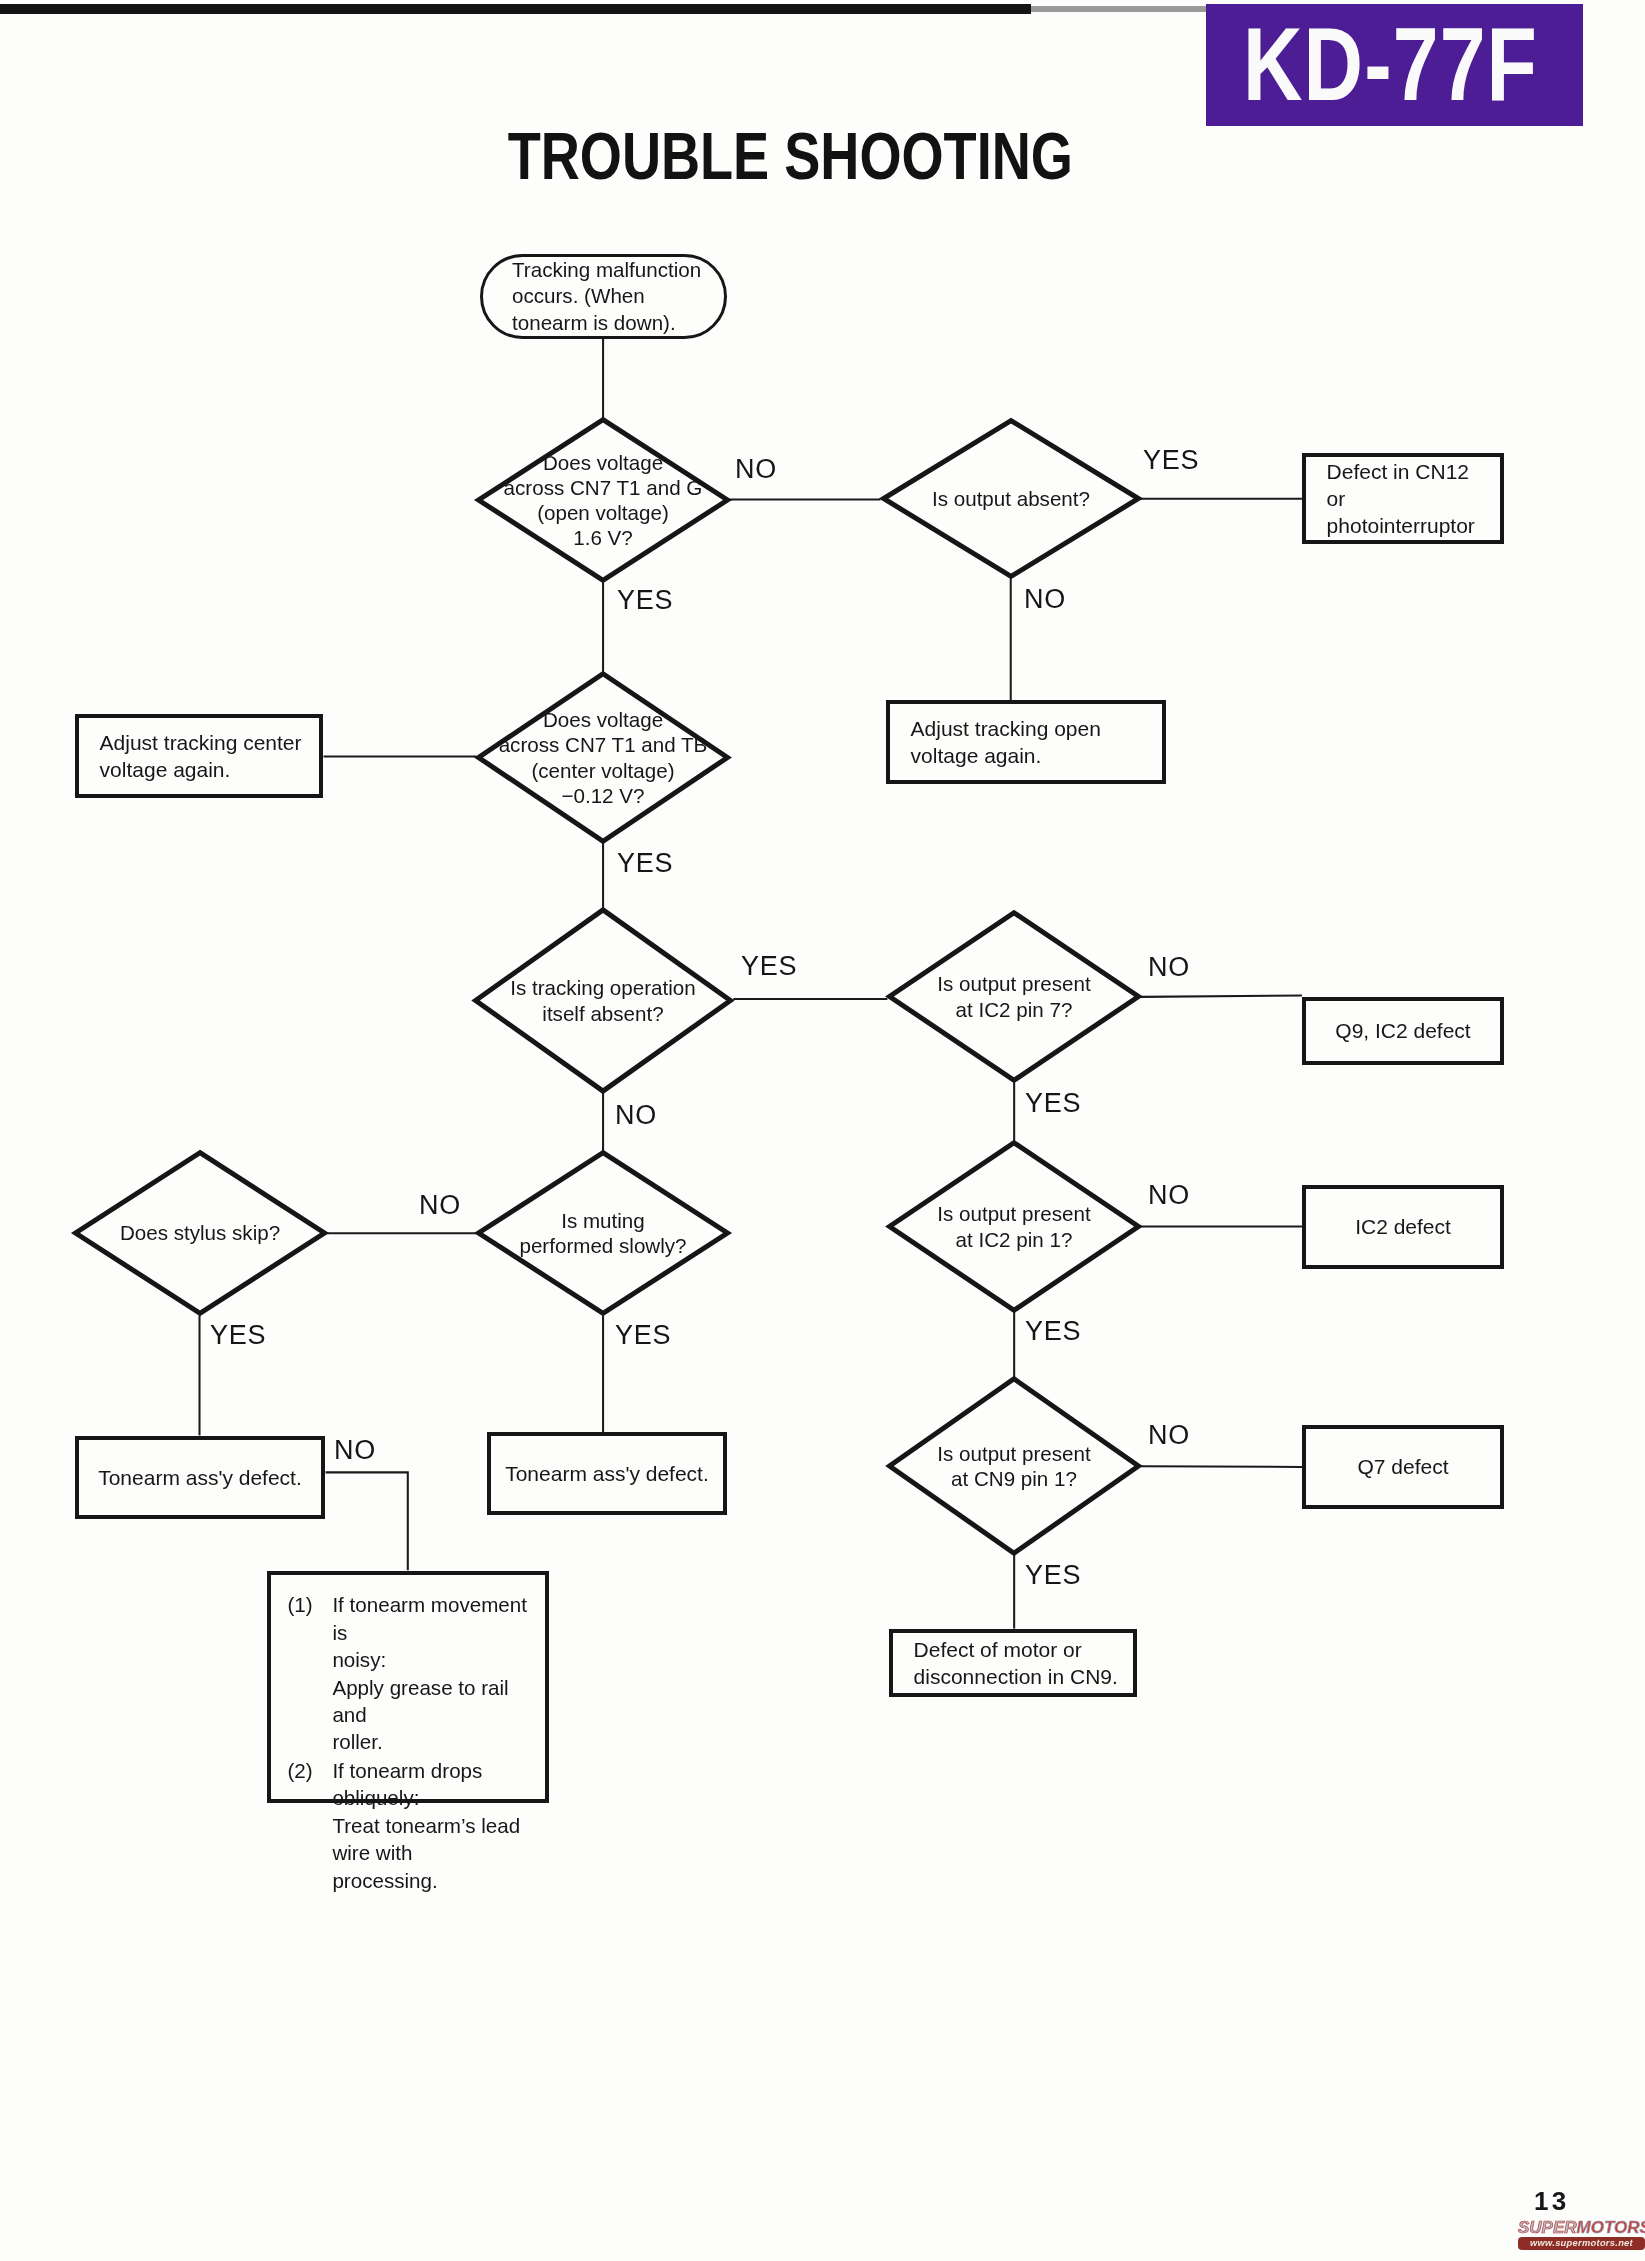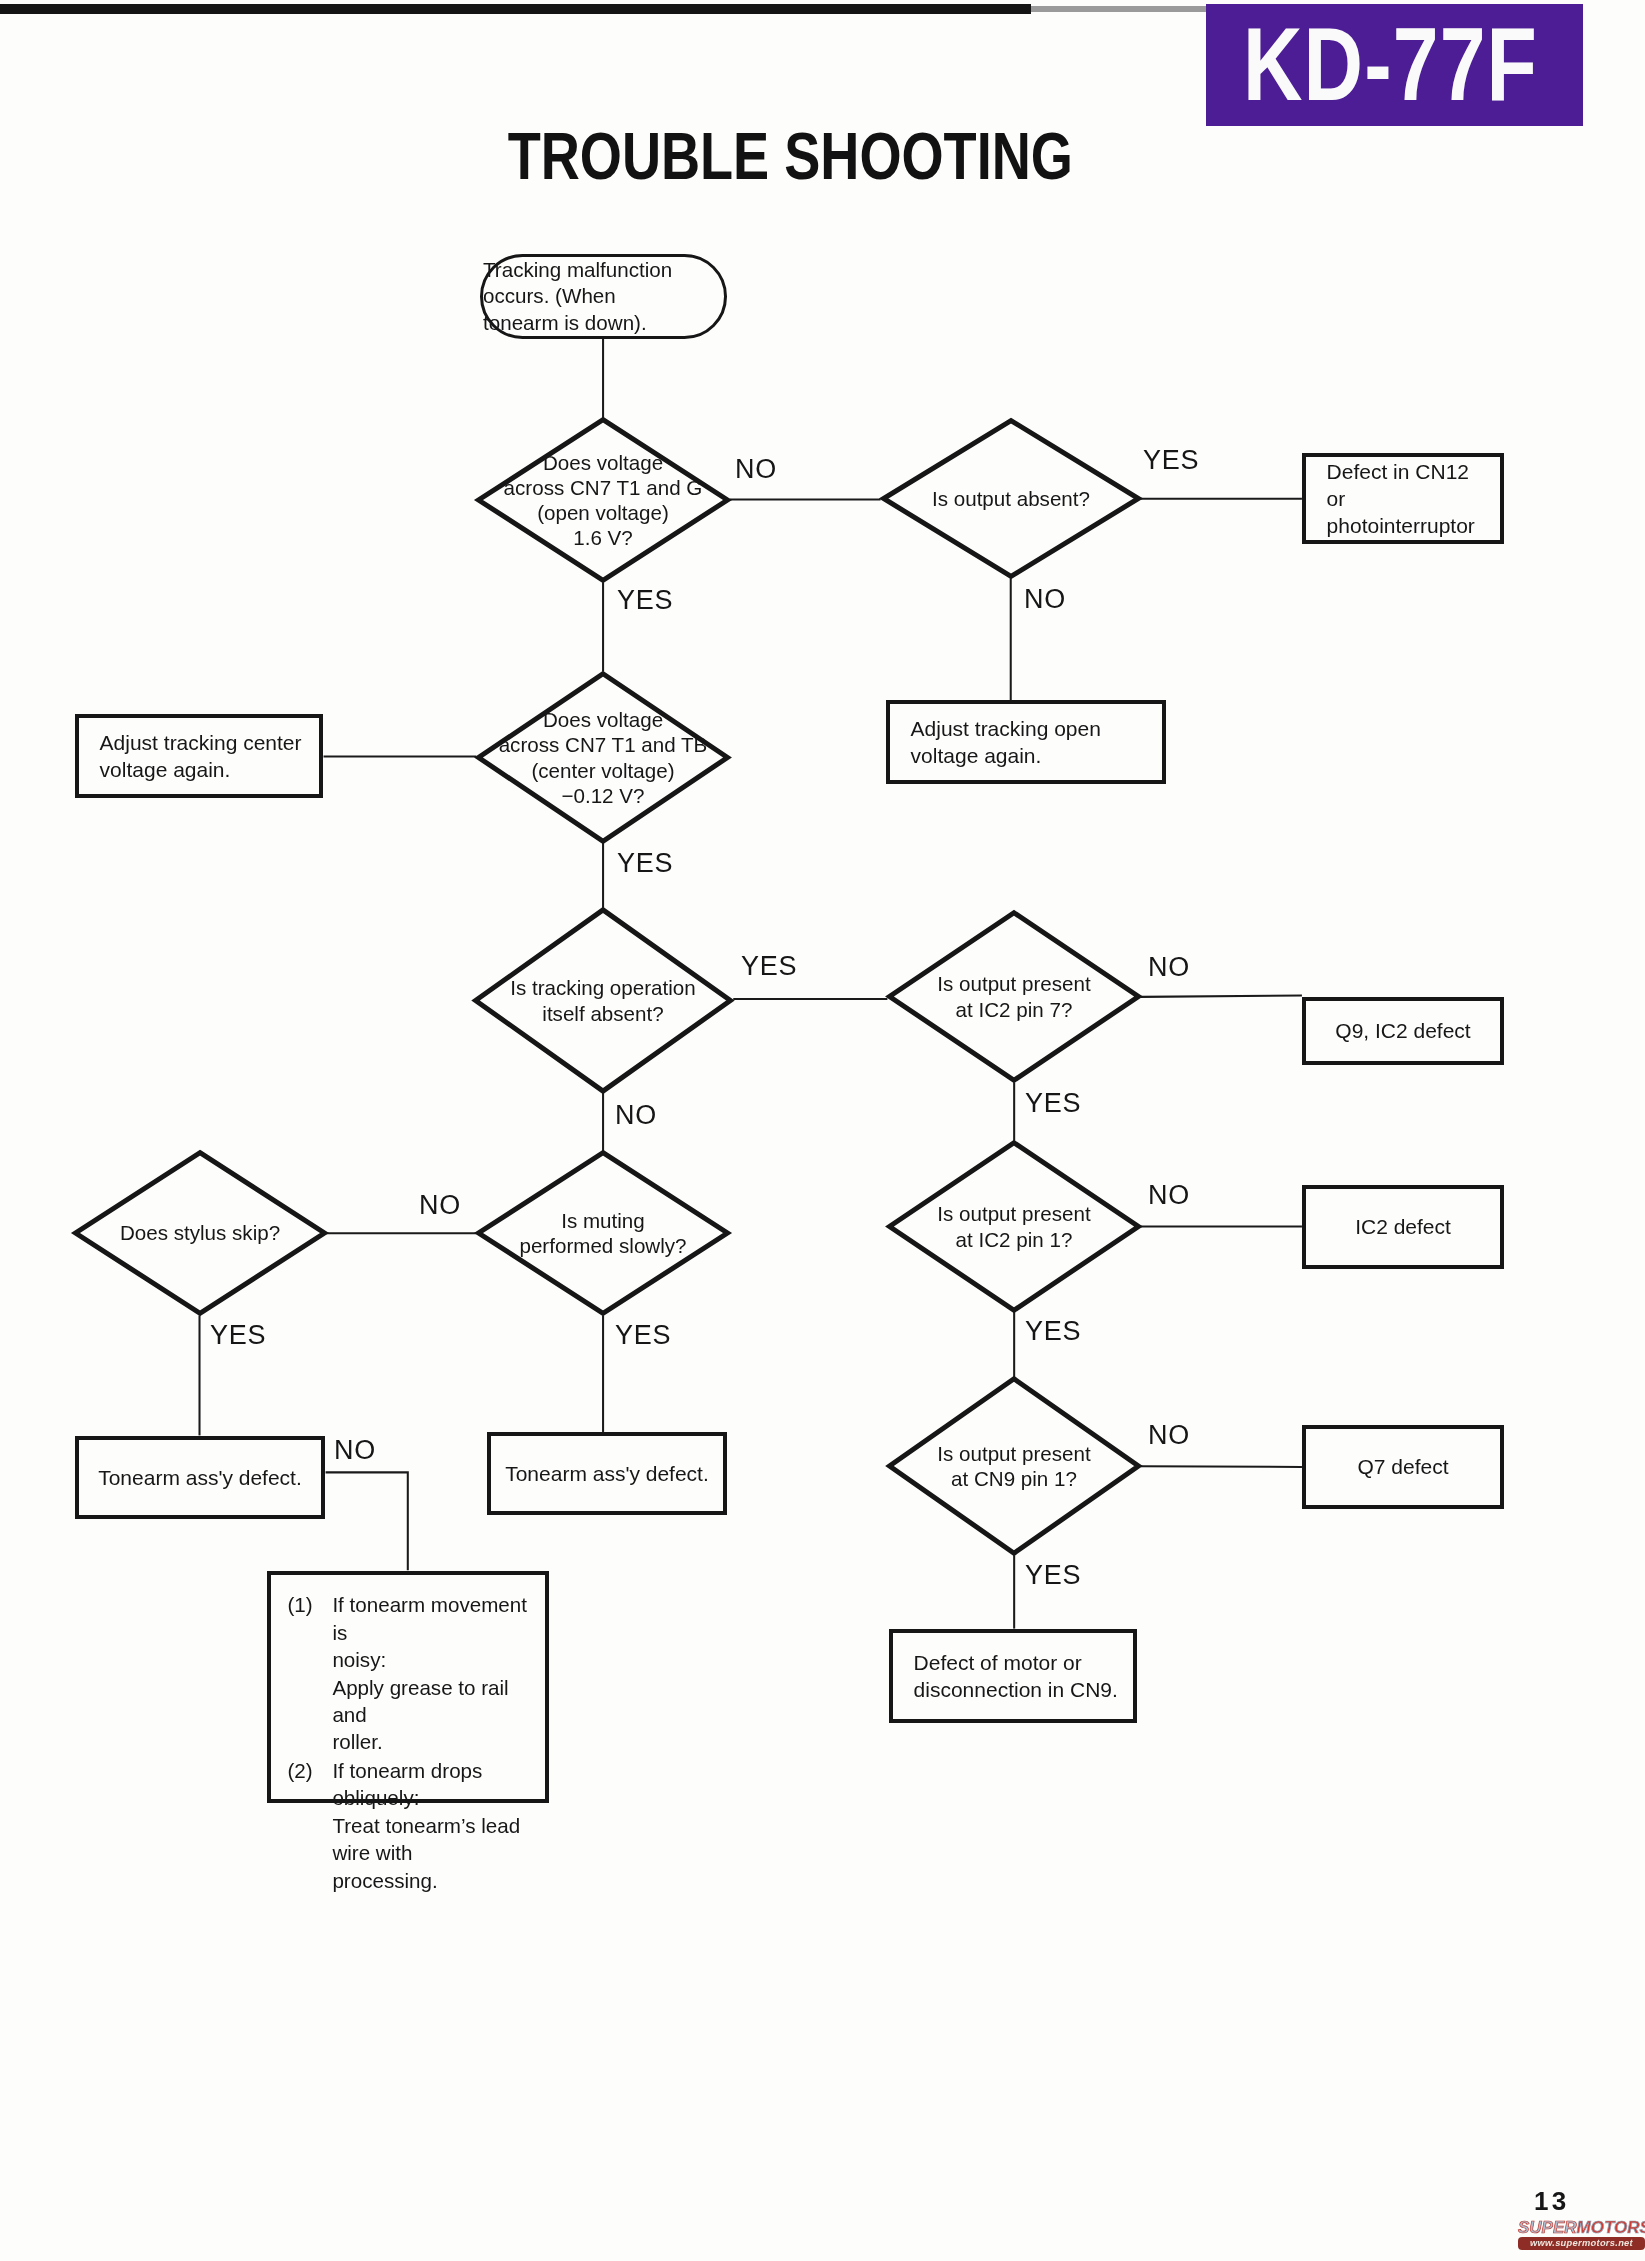--- a/index.html
+++ b/index.html
@@ -33,21 +33,21 @@
     text-align:center;white-space:pre-line;font-size:20.6px;line-height:1.22;
   }
   .rect{background:#fdfdfc;border:4.1px solid #161616;display:flex;align-items:center;box-sizing:border-box;}
   .rect .txt{white-space:pre-line;font-size:21px;line-height:1.3;padding-left:20.6px;padding-right:11px;}
   .rect.center{justify-content:center;}
   .rect.center .txt{padding:0;text-align:center;}
   .stadium{
     background:#fdfdfc;border:3.4px solid #161616;border-radius:45px;box-sizing:border-box;
     display:flex;align-items:center;
   }
-  .stadium .txt{white-space:pre-line;font-size:20.6px;line-height:1.28;}
+  .stadium .txt{white-space:pre-line;font-size:20.6px;line-height:1.28;padding-left:29px;}
   .branch{position:absolute;font-size:27px;letter-spacing:0.7px;color:#161616;white-space:nowrap;}
   .notes{display:block;padding:16.4px 12.3px 12.3px 16.4px;}
   .note-row{display:flex;margin-bottom:1.4px;}
   .note-num{width:45px;flex:none;font-size:20.6px;line-height:1.33;}
   .note-text{white-space:pre-line;font-size:20.6px;line-height:1.33;}
   .pagenum{position:absolute;left:1534px;top:2160px;font-size:26px;font-weight:bold;letter-spacing:3.4px;margin-top:26px;}
   .watermark{position:absolute;left:1518px;top:2219px;width:127px;text-align:center;}
   .wm-logo{font-style:italic;font-weight:bold;font-size:17px;line-height:18px;white-space:nowrap;}
   .wm-super{color:#aebdd0;-webkit-text-stroke:0.7px #c23b30;}
   .wm-motors{color:#cd3d35;-webkit-text-stroke:0.7px #93a4b8;}
@@ -205,21 +205,21 @@
     </div>
     <div class="note-row">
       <span class="note-num">(2)</span>
       <span class="note-text">If tonearm drops
 obliquely:
 Treat tonearm’s lead
 wire with
 processing.</span>
     </div>
   </div>
-  <div class="node rect" style="position:absolute;left:889px;top:1629px;width:248px;height:94px">
+  <div class="node rect" style="position:absolute;left:889px;top:1629px;width:248px;height:68px">
     <span class="txt">Defect of motor or
 disconnection in CN9.</span>
   </div>
 
   <span class="branch" style="left:735px;top:454px">NO</span>
   <span class="branch" style="left:617px;top:585px">YES</span>
   <span class="branch" style="left:1143px;top:445px">YES</span>
   <span class="branch" style="left:1024px;top:584px">NO</span>
   <span class="branch" style="left:617px;top:848px">YES</span>
   <span class="branch" style="left:741px;top:951px">YES</span>

